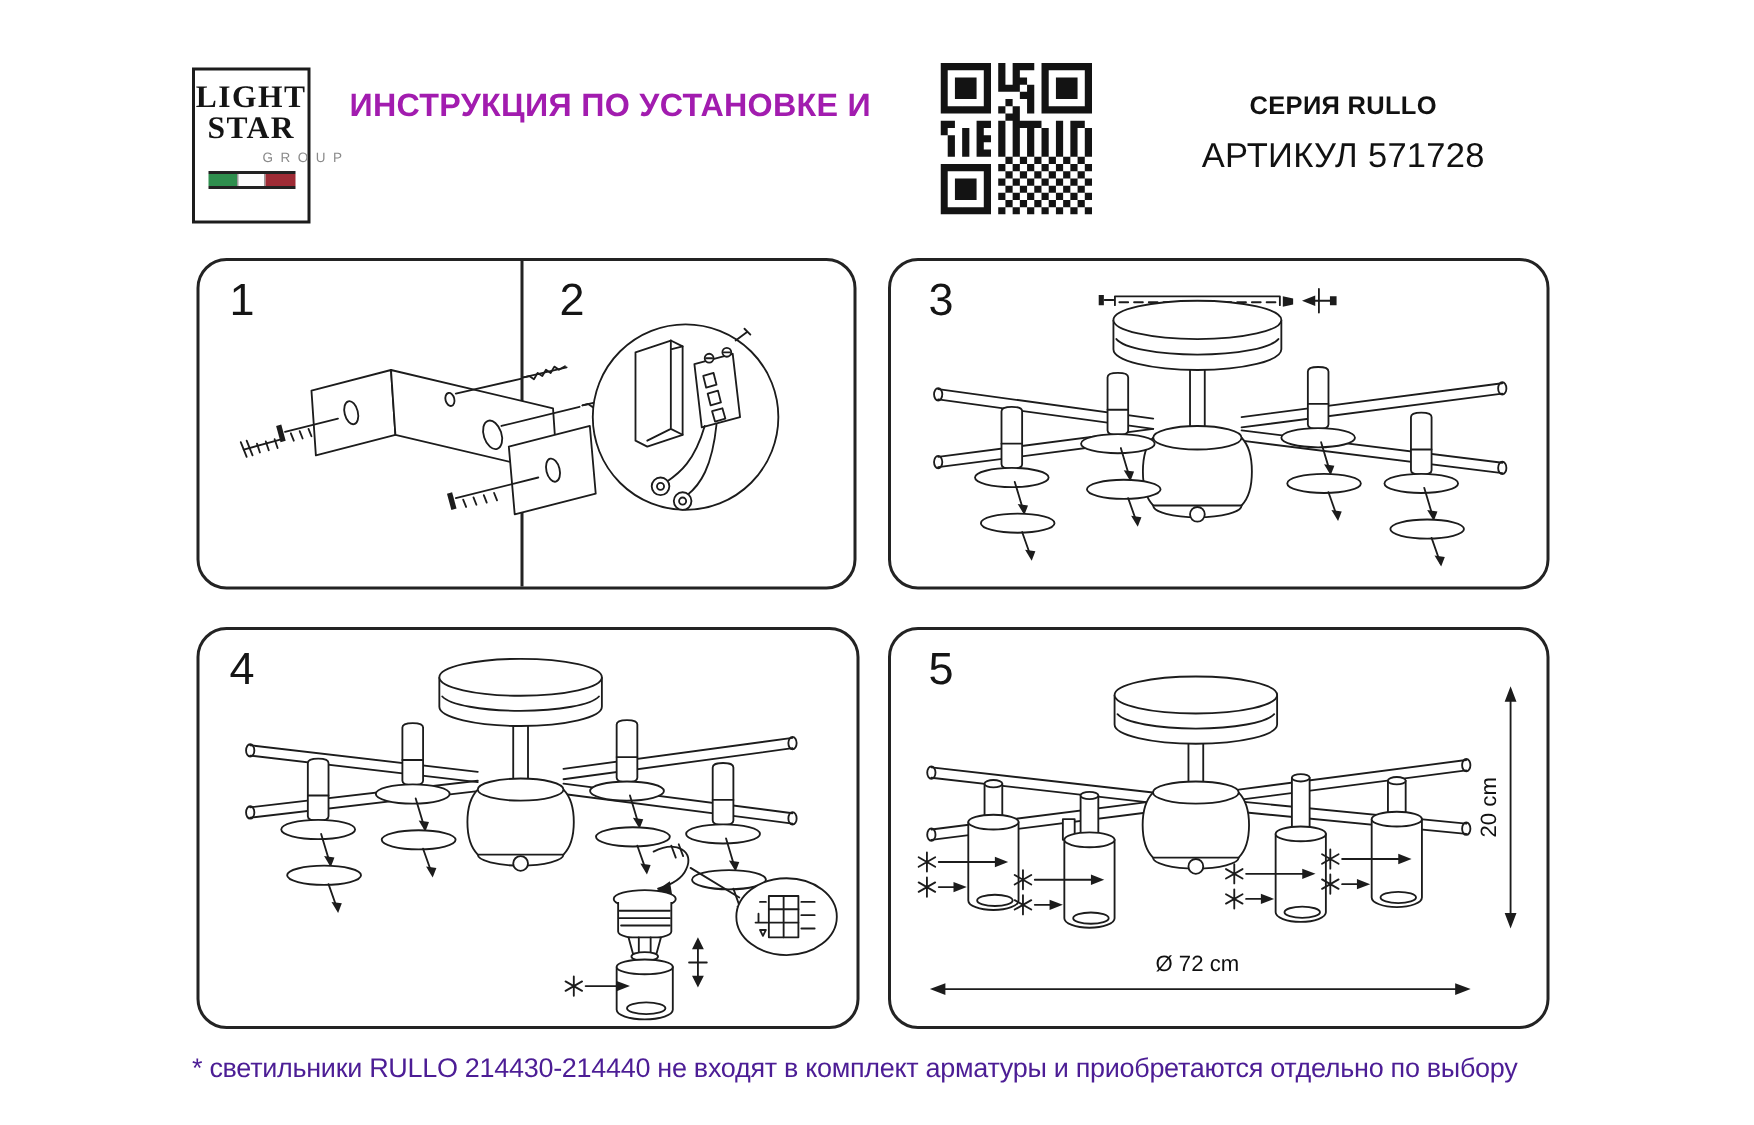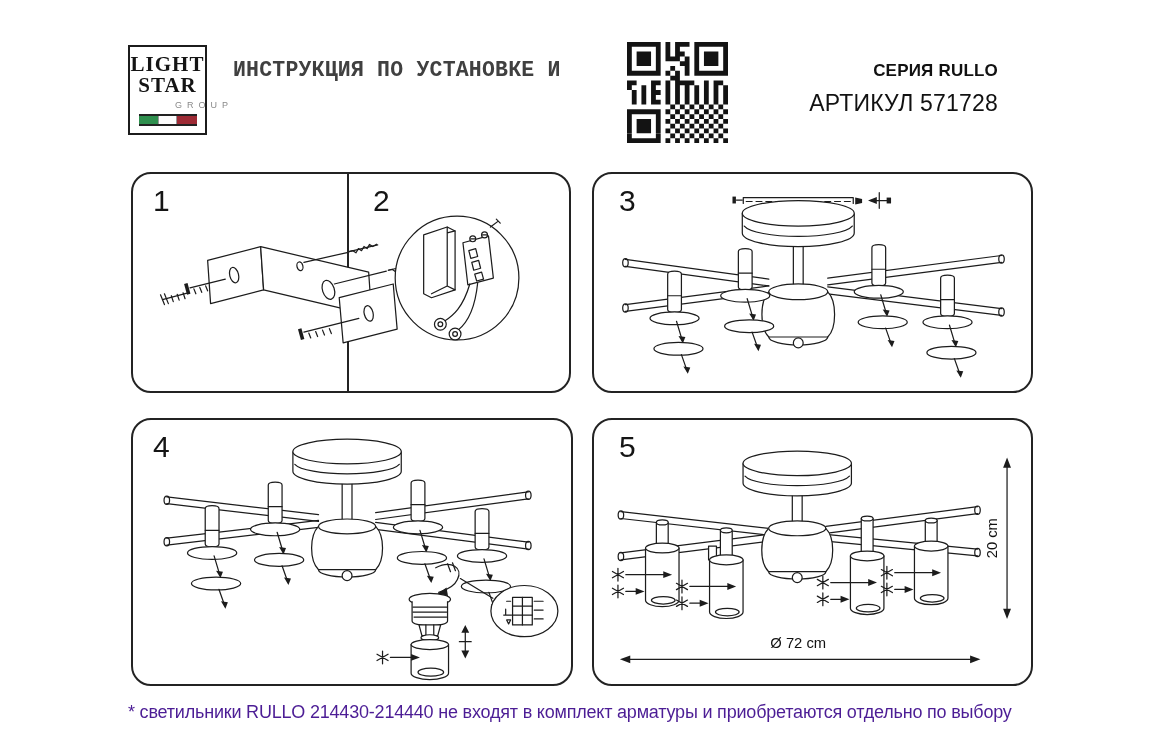--- a/index.html
+++ b/index.html
@@ -1,34 +1,34 @@
 <!DOCTYPE html>
 <html><head>
 <meta charset="utf-8">
 <style>
   html,body{margin:0;padding:0;background:#fff;}
   .page{position:relative;width:1169px;height:750px;background:#ffffff;
         font-family:"Liberation Sans",sans-serif;color:#111;overflow:hidden;}
 
   
-  .logo{position:absolute;left:128px;top:45px;width:79px;height:90px;
+  .logo{position:absolute;left:128px;top:45px;width:79px;height:104px;
         border:2px solid #1c1c1c;box-sizing:border-box;text-align:center;padding-top:7px;}
   .logo .l1,.logo .l2{font-family:"Liberation Serif",serif;font-weight:700;
         font-size:21px;line-height:21px;letter-spacing:1px;color:#141414;}
   .logo .l3{font-size:9px;letter-spacing:5px;color:#8a8a8a;margin-top:4px;text-indent:5px;margin-left:40px;}
   .flag{margin:4px auto 0 auto;width:58px;height:8px;border-top:2px solid #222;
         border-bottom:2px solid #222;display:flex;}
   .flag .fg{flex:1.1;background:#2f8f4e;}
   .flag .fw{flex:1;background:#fdfdfd;border-left:1px solid #999;border-right:1px solid #999;}
   .flag .fr{flex:1.1;background:#9e2b35;}
 
   .title{position:absolute;left:233px;top:56px;font-size:21.5px;font-weight:700;
-         line-height:28.5px;letter-spacing:.2px;color:#404040;margin:0;font-family:Liberation Mono, monospace;}
+         line-height:28.5px;letter-spacing:.2px;color:#a21caf;margin:0;}
   .qr{position:absolute;left:627px;top:42px;width:101px;height:101px;}
-  .meta{position:absolute;left:793px;top:61px;width:205px;text-align:right;}
+  .meta{position:absolute;left:793px;top:61px;width:205px;text-align:center;}
   .series{font-size:17px;font-weight:700;letter-spacing:.2px;}
   .article{font-size:23px;font-weight:400;margin-top:9px;letter-spacing:.2px;}
 
   
   .panel{position:absolute;border:2px solid #232323;border-radius:20px;
          box-sizing:border-box;background:#fff;}
   .panel12{left:131px;top:172px;width:440px;height:221px;}
   .panel3 {left:592px;top:172px;width:441px;height:221px;}
   .panel4 {left:131px;top:418px;width:442px;height:268px;}
   .panel5 {left:592px;top:418px;width:441px;height:268px;}

